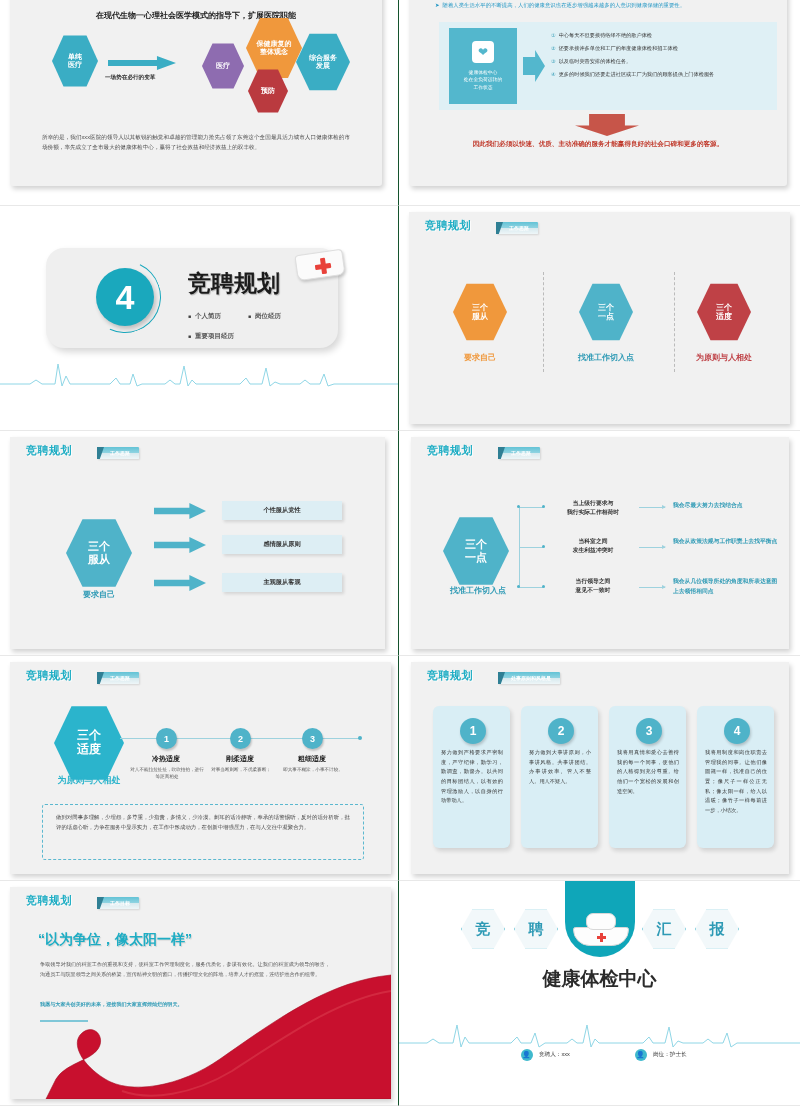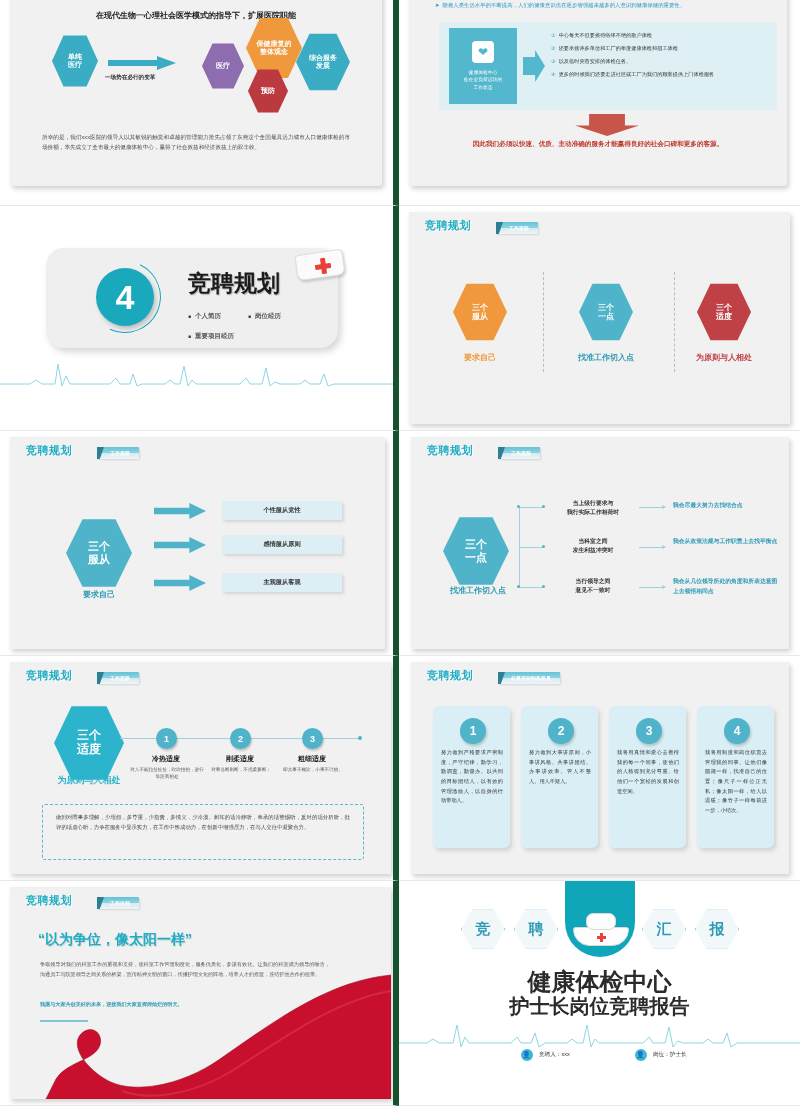--- a/index.html
+++ b/index.html
@@ -11,21 +11,21 @@
   }
   .grid {
     width: 800px; height: 1106px;
     display: grid;
     grid-template-columns: 399px 401px;
     grid-template-rows: 206px 225px 225px 225px 225px;
   }
   .cell {
     position: relative;
     background: #fff;
-    border-right: 6px solid #14532d;
+    border-right: 1px solid #14532d;
     border-bottom: 1px solid #e8e8e8;
     overflow: hidden;
   }
   .cell:nth-child(2n) { border-right: none; }
   .slide {
     position: absolute;
     background: #f1f1f1;
     box-shadow: 2px 3px 5px rgba(0,0,0,0.18);
     overflow: hidden;
   }
@@ -169,21 +169,21 @@
     color:#2e9ab5; font-size:15px; font-weight:bold; filter:drop-shadow(2px 2px 2px rgba(0,0,0,.15)); }
   .s10 .nurse { position:absolute; left:174px; top:32px; width:56px; height:34px; }
   .s10 .nbrim { position:absolute; left:0; top:14px; width:56px; height:19px; background:#fdfdfd;
     border:1px solid #d8d8d8; border-radius:4px 4px 26px 26px; }
   .s10 .ntop { position:absolute; left:13px; top:0; width:30px; height:17px; background:#fdfdfd;
     border:1px solid #d8d8d8; border-radius:7px; }
   .s10 .ncr { position:absolute; left:24px; top:20px; width:9px; height:9px; }
   .s10 .ncr i { position:absolute; background:#e8413a; }
   .s10 .ncr i:first-child { left:3px; top:0; width:3px; height:9px; }
   .s10 .ncr i:last-child { left:0; top:3px; width:9px; height:3px; }
-  .s10 .mt1 { position:absolute; left:0; right:0; top:85px; text-align:center; font-size:24px; font-weight:bold; color:#2b2b2b; }
+  .s10 .mt1 { position:absolute; left:0; right:0; top:85px; text-align:center; font-size:19px; font-weight:bold; color:#2b2b2b; }
   .s10 .mt2 { position:absolute; left:0; right:0; top:112px; text-align:center; font-size:20px; font-weight:bold; color:#2b2b2b; }
   .s10 .meta { position:absolute; font-size:5.6px; color:#333; white-space:nowrap; }
   .s10 .pbub { position:absolute; width:12px; height:12px; border-radius:50%; background:#3fb9cd;
     display:flex; align-items:center; justify-content:center; color:#fff; font-size:7px; }
 </style>
 </head>
 <body>
 
 <div class="grid">
 
@@ -439,21 +439,20 @@
       <div class="nurse">
         <div class="nbrim"></div>
         <div class="ntop"></div>
         <div class="ncr">
             <i></i>
             <i></i>
           </div>
       </div>
 
       <div class="mt1">健康体检中心</div>
-      <div class="mt2">护士长岗位竞聘报告</div>
 
       <svg style="position:absolute;left:0;top:142px;" width="401" height="30" viewBox="0 0 401 30">
         <polyline points="0,20 28,20 34,16 40,20 54,20 58,2 62,24 66,14 70,20 112,20 118,14 122,20 132,20 136,10 140,24 146,20 168,20 173,16 178,20 184,20 188,2 192,24 196,16 200,20 244,20 250,14 254,20 266,20 270,4 274,24 279,18 284,20 304,20 309,16 314,20 324,20 328,10 332,24 338,20 401,20" fill="none" stroke="#8fd6e6" stroke-width="1"></polyline>
       </svg>
 
       <div class="pbub" style="left:122px;top:168px;">👤</div>
       <div class="meta" style="left:140px;top:170px;">竞聘人：xxx</div>
       <div class="pbub" style="left:236px;top:168px;">👤</div>
       <div class="meta" style="left:254px;top:170px;">岗位：护士长</div>
     </div>

